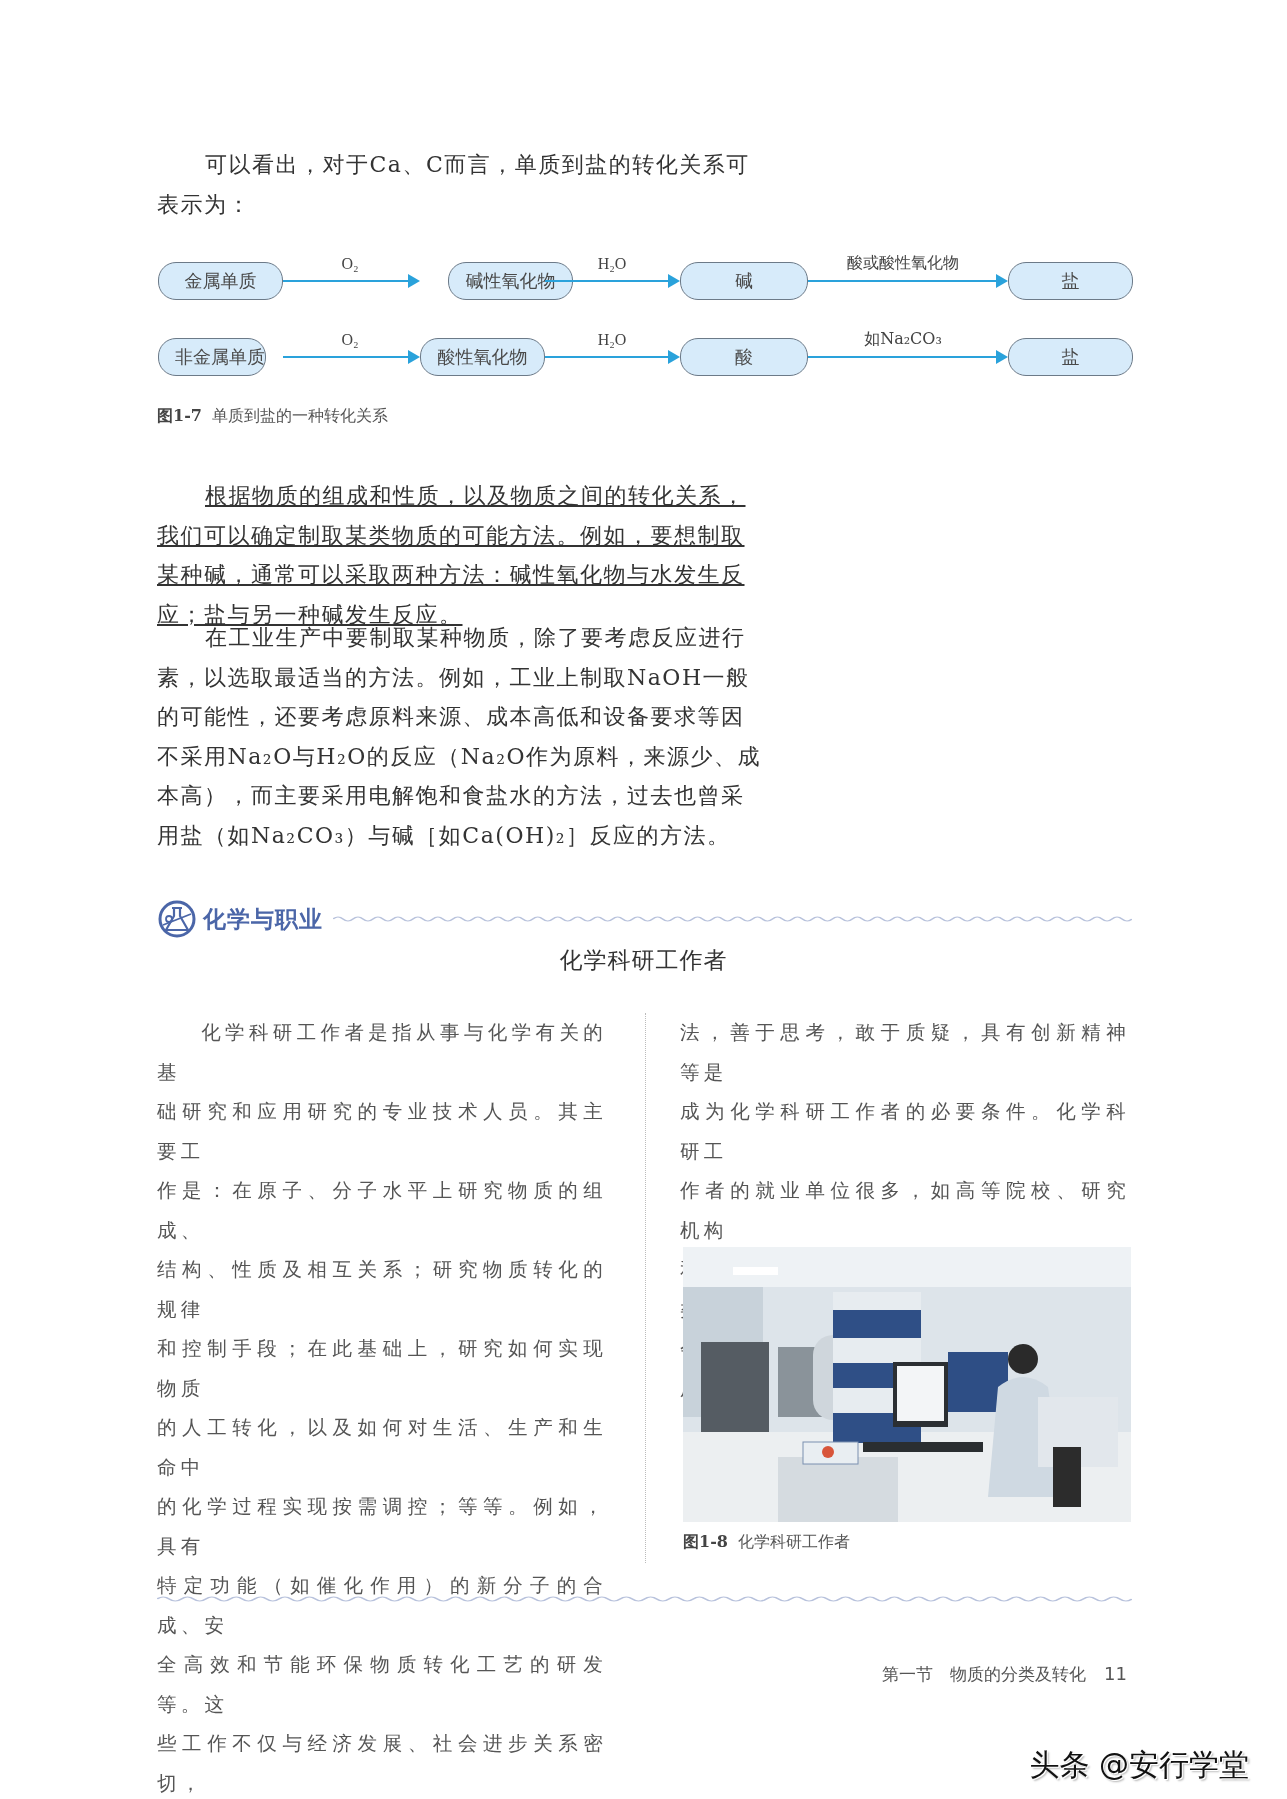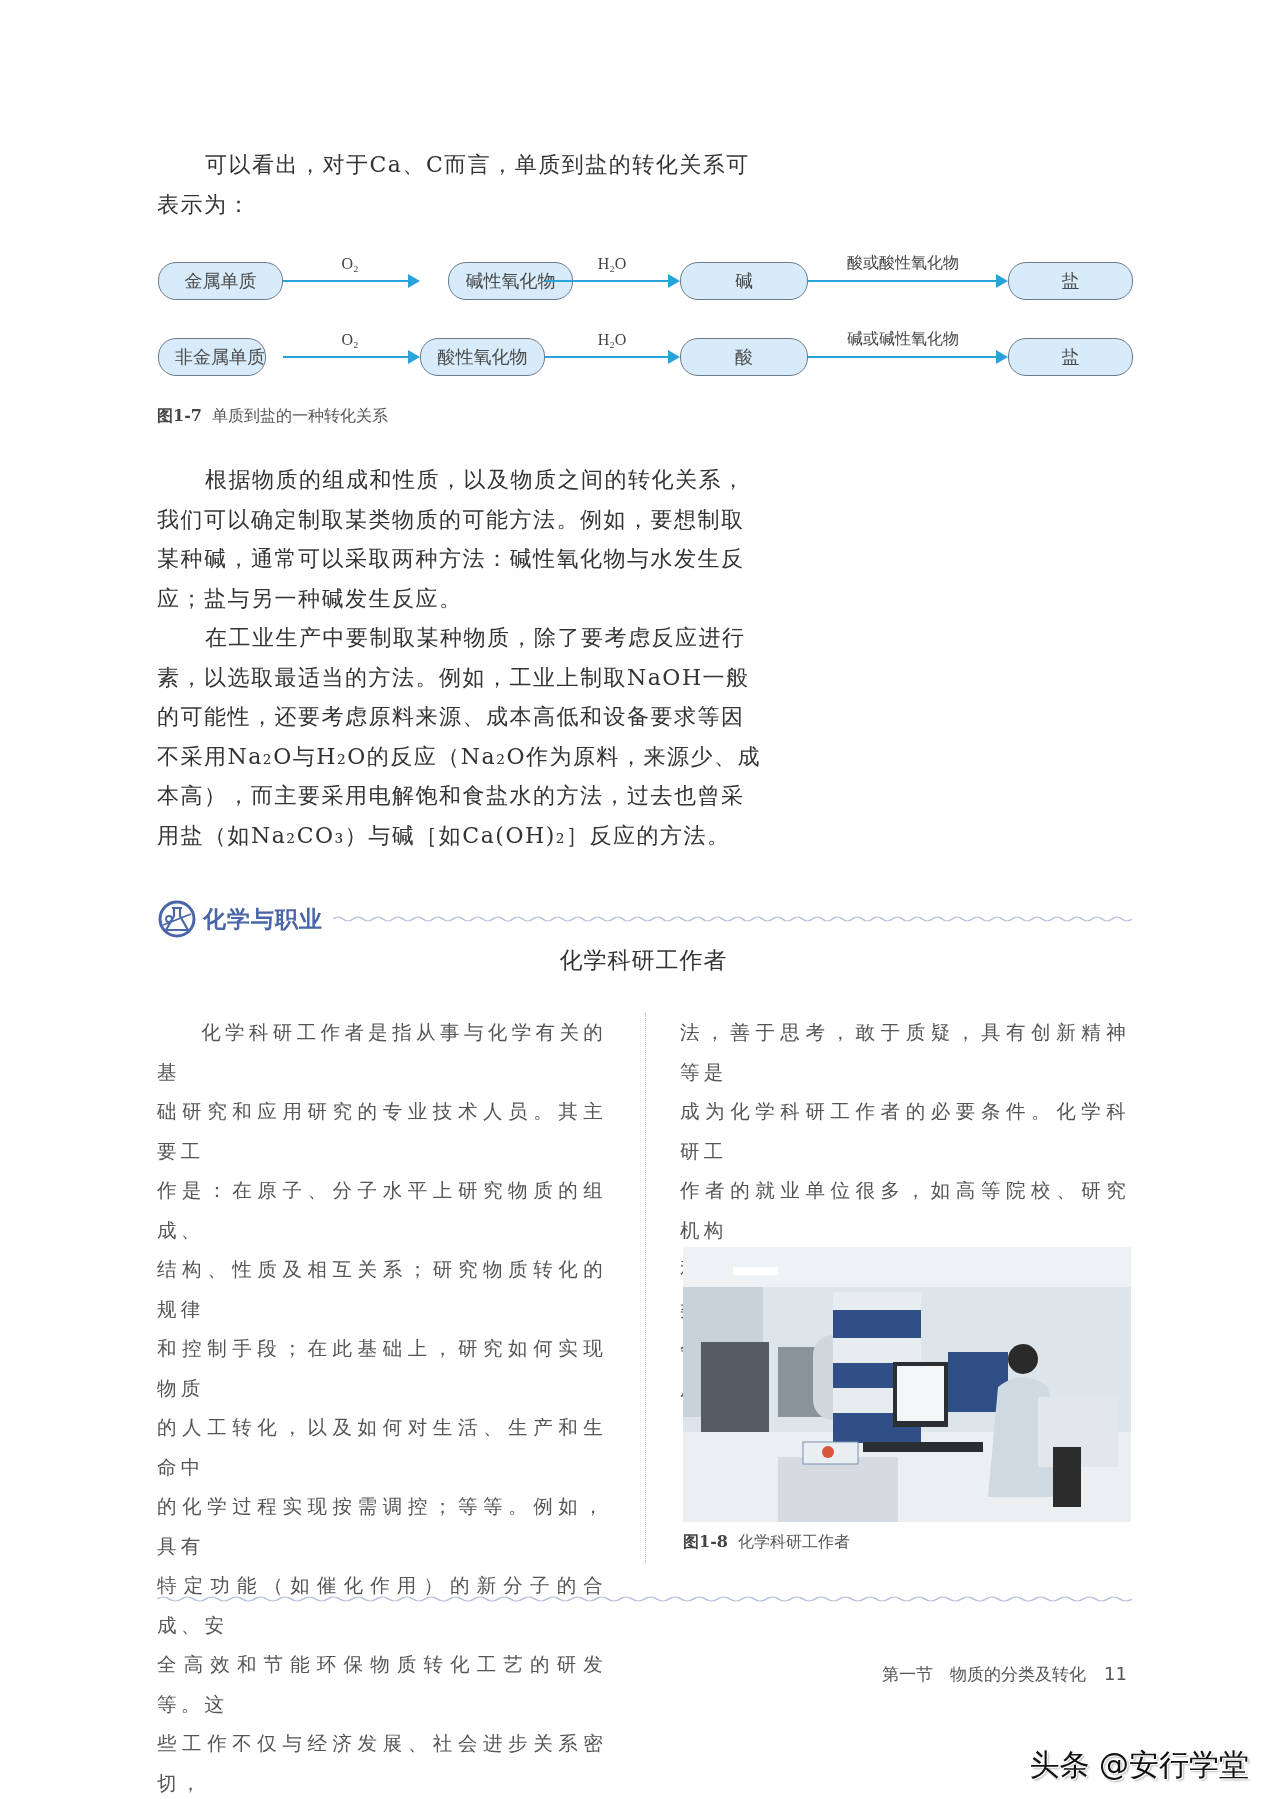--- a/index.html
+++ b/index.html
@@ -88,29 +88,29 @@
   <div class="node" style="left:858px; top:12px; width:125px;">盐</div>
 
   <div class="node" style="left:8px; top:88px; width:108px;padding-left:16px;">非金属单质</div>
   <div class="arrow" style="left:133px; top:106px; width:135px;"></div>
   <div class="arrow-label latin" style="left:175px; top:81px; width:50px;">O₂</div>
   <div class="node" style="left:270px; top:88px; width:125px;">酸性氧化物</div>
   <div class="arrow" style="left:395px; top:106px; width:133px;"></div>
   <div class="arrow-label latin" style="left:432px; top:81px; width:60px;">H₂O</div>
   <div class="node" style="left:530px; top:88px; width:128px;">酸</div>
   <div class="arrow" style="left:658px; top:106px; width:198px;"></div>
-  <div class="arrow-label" style="left:668px; top:79px; width:170px;">碱或碱性氧化物</div>
+  <div class="arrow-label" style="left:668px; top:79px; width:170px;">如Na₂CO₃</div>
   <div class="node" style="left:858px; top:88px; width:125px;">盐</div>
 </div>
 
 <div class="caption" style="left:157px; top:406px;">
   <b>图1-7</b><span>单质到盐的一种转化关系</span>
 </div>
 
-<div class="para" style="top:460px;">
+<div class="para" style="top:476px;text-decoration:underline;">
   <div><span class="indent"></span><span>根据物质的组成和性质，以及物质之间的转化关系，</span></div>
   <div>我们可以确定制取某类物质的可能方法。例如，要想制取</div>
   <div>某种碱，通常可以采取两种方法：碱性氧化物与水发生反</div>
   <div>应；盐与另一种碱发生反应。</div>
 </div>
 
 <div class="para" style="top:618px;">
   <div><span class="indent"></span><span>在工业生产中要制取某种物质，除了要考虑反应进行</span></div>
   <div>素，以选取最适当的方法。例如，工业上制取NaOH一般</div>
   <div>的可能性，还要考虑原料来源、成本高低和设备要求等因</div>

